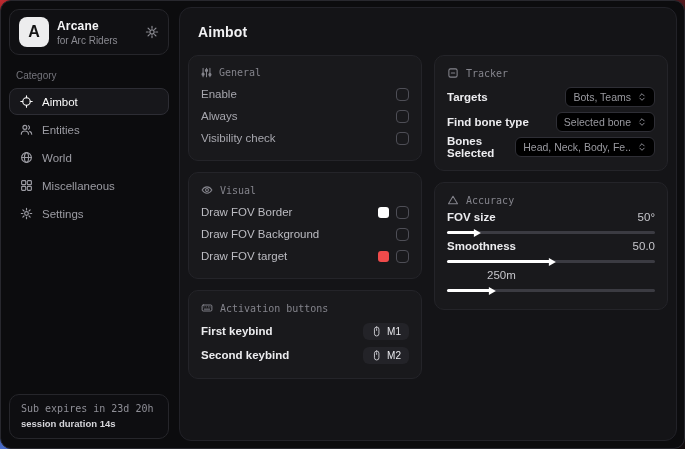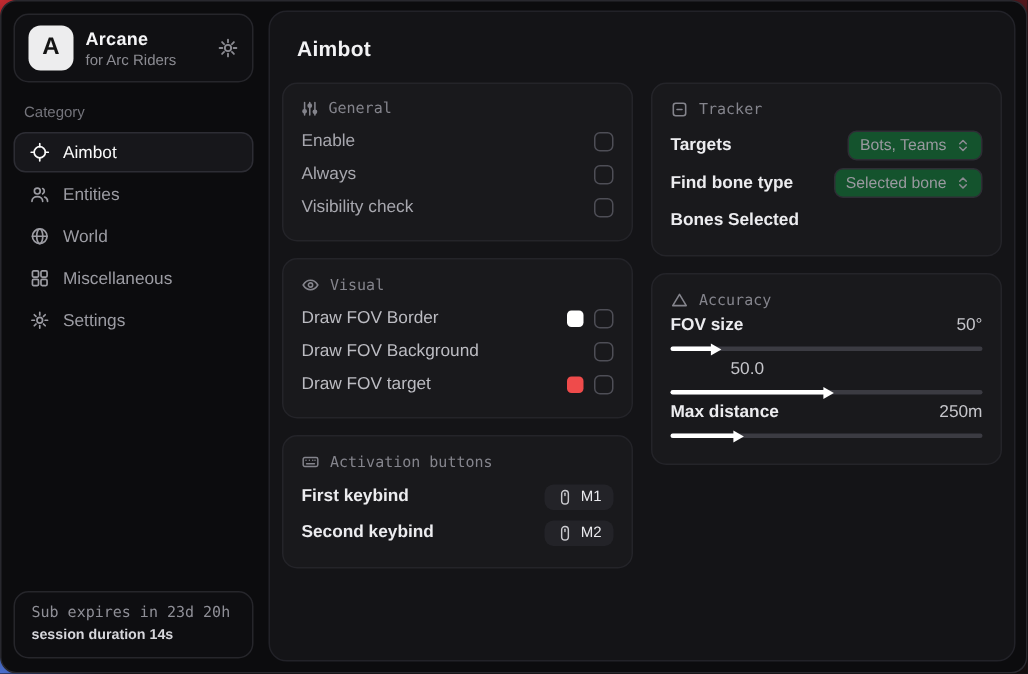--- a/index.html
+++ b/index.html
@@ -73,21 +73,21 @@
   .row-label.bright { color:#ececef; font-weight:bold; font-size:11.5px; }
   .visual .row-label { color:#bcbcc2; }
   .controls { display:flex; align-items:center; gap:7px; }
   .checkbox {
     width:13px; height:13px; border:1.5px solid #4e4e56; border-radius:4px;
     background:transparent;
   }
   .swatch { width:11px; height:11px; border-radius:3px; }
   .dropdown {
     display:flex; align-items:center; gap:6px;
-    background:#14532d; border:1px solid #2e2e35; border-radius:6px;
+    background:#000000; border:1px solid #2e2e35; border-radius:6px;
     padding:3px 7px; font-size:10.5px; color:#99999f; white-space:nowrap;justify-content:center;
   }
   .keybadge {
     display:flex; align-items:center; gap:5px;
     background:#232328; border-radius:6px; padding:3px 8px;
     font-size:10px; font-weight:normal; color:#e9e9ed;
   }
   
   .acc-row { margin-top:5px; }
   .acc-top { display:flex; justify-content:space-between; align-items:center; }
@@ -313,20 +313,28 @@
               <span>Selected bone</span>
               <span class="icon">
                 <svg width="10" height="10" viewBox="0 0 16 16" fill="none" stroke="#8b8b92" stroke-width="1.6" stroke-linecap="round" stroke-linejoin="round">
                   <path d="M4.5 6.2 8 2.7l3.5 3.5M4.5 9.8 8 13.3l3.5-3.5"></path>
                 </svg>
               </span>
             </span>
           </div>
           <div class="row" style="min-height:25px;">
             <span class="row-label bright">Bones Selected</span>
+            <span class="dropdown">
+              <span>Head, Neck, Body, Fe..</span>
+              <span class="icon">
+                <svg width="10" height="10" viewBox="0 0 16 16" fill="none" stroke="#8b8b92" stroke-width="1.6" stroke-linecap="round" stroke-linejoin="round">
+                  <path d="M4.5 6.2 8 2.7l3.5 3.5M4.5 9.8 8 13.3l3.5-3.5"></path>
+                </svg>
+              </span>
+            </span>
           </div>
         </div>
 
         <div class="card">
           <div class="card-head">
             <span class="icon">
               <svg width="12" height="12" viewBox="0 0 16 16" fill="none" stroke="#84848c" stroke-width="1.4" stroke-linejoin="round">
                 <path d="M8 3 14 13H2Z"></path>
               </svg>
             </span>
@@ -339,31 +347,31 @@
               <span class="acc-value">50°</span>
             </div>
             <div class="slider">
               <div class="slider-fill" style="width: 14%;"></div>
               <div class="slider-thumb" style="left: 14%;"></div>
             </div>
           </div>
 
           <div class="acc-row">
             <div class="acc-top">
+              <span class="row-label bright">Smoothness</span>
               <span class="acc-value">50.0</span>
             </div>
             <div class="slider">
               <div class="slider-fill" style="width: 50%;"></div>
               <div class="slider-thumb" style="left: 50%;"></div>
             </div>
           </div>
 
           <div class="acc-row">
             <div class="acc-top">
-              <span class="row-label bright">Max distance</span>
               <span class="acc-value">250m</span>
             </div>
             <div class="slider">
               <div class="slider-fill" style="width: 21%;"></div>
               <div class="slider-thumb" style="left: 21%;"></div>
             </div>
           </div>
         </div>
 
       </div>

